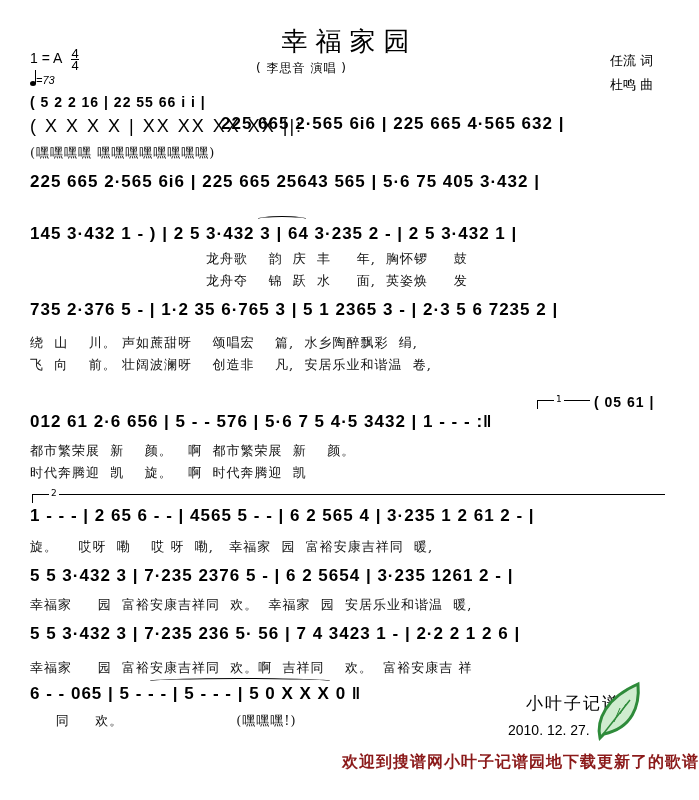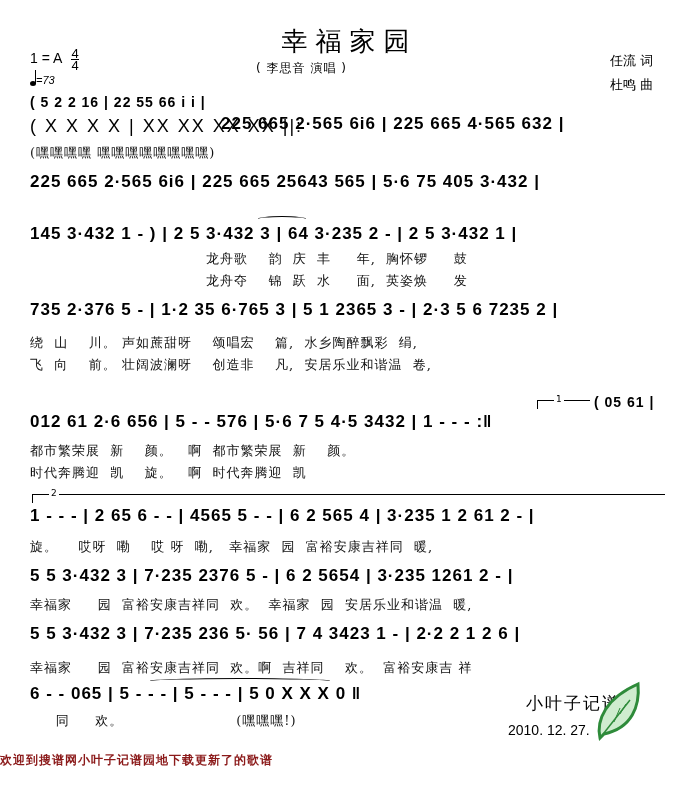--- a/index.html
+++ b/index.html
@@ -25,21 +25,21 @@
   .staff.small { font-size: 14px; }
   .lyr { left: 30px; font-family: "DejaVu Serif", serif; font-size: 13px; letter-spacing: 1px; color: #111; }
   .lyrline { position: absolute; white-space: pre; }
   .volta { position: absolute; border-top: 1px solid #000; border-left: 1px solid #000; height: 8px; font-size: 9px; }
   .volta span { position: absolute; top: -7px; left: 16px; background: #fff; padding: 0 2px; font-size: 9px; }
   .slur { position: absolute; border-top: 1px solid #000; border-radius: 50% 50% 0 0; height: 5px; }
 
   .brand { left: 486px; top: 692px; font-size: 17px; font-family: Liberation Sans, sans-serif; letter-spacing: 2px; margin-left: 40px; }
   .brand-date { left: 508px; top: 722px; font-size: 14px; font-family: "Liberation Sans", sans-serif; }
   .leaf { left: 592px; top: 680px; width: 52px; height: 62px; }
-  .footer { left: 0; width: 699px; top: 752px; text-align: left; font-size: 12px; font-weight: bold;
+  .footer { left: 0; width: 699px; top: 752px; text-align: right; font-size: 16px; font-weight: bold;
             font-family: "DejaVu Serif", serif; letter-spacing: 1px; }
 </style>
 </head>
 <body>
 
 <div>
 
   <div class="abs title">幸福家园</div>
   <div class="abs singer">( 李思音 演唱 )</div>
   <div class="abs credit" style="top:52px">任流 词</div>

